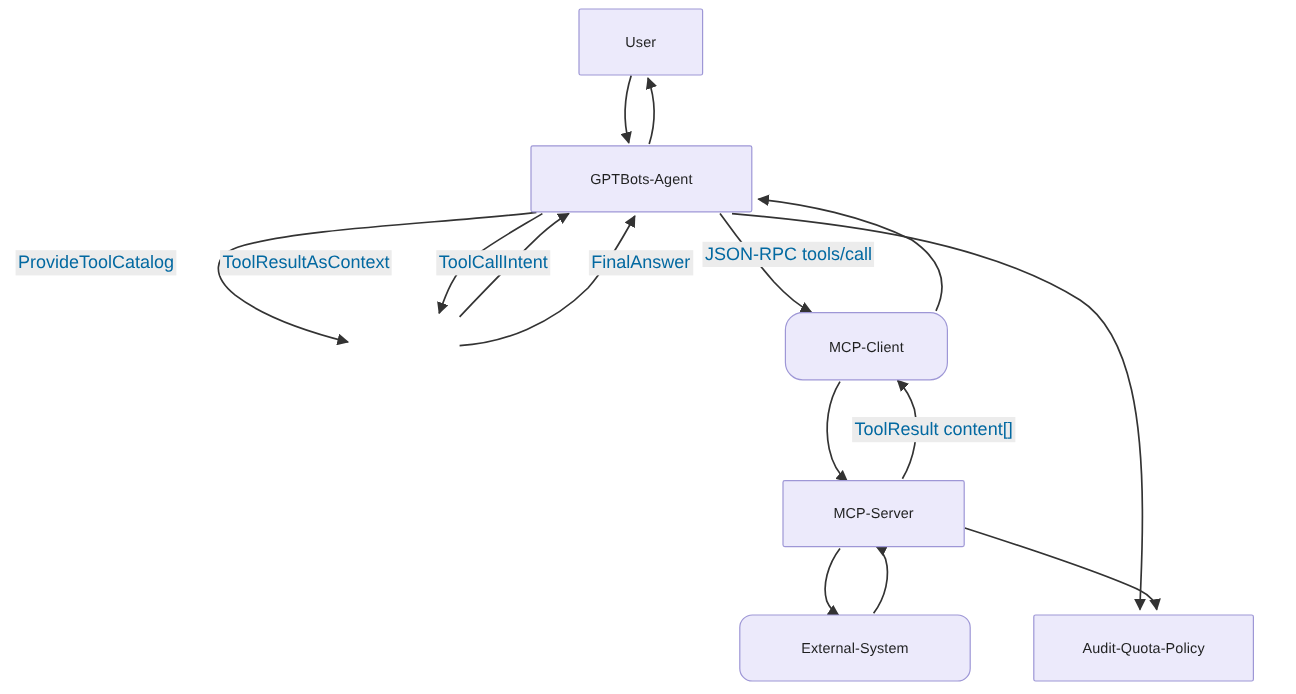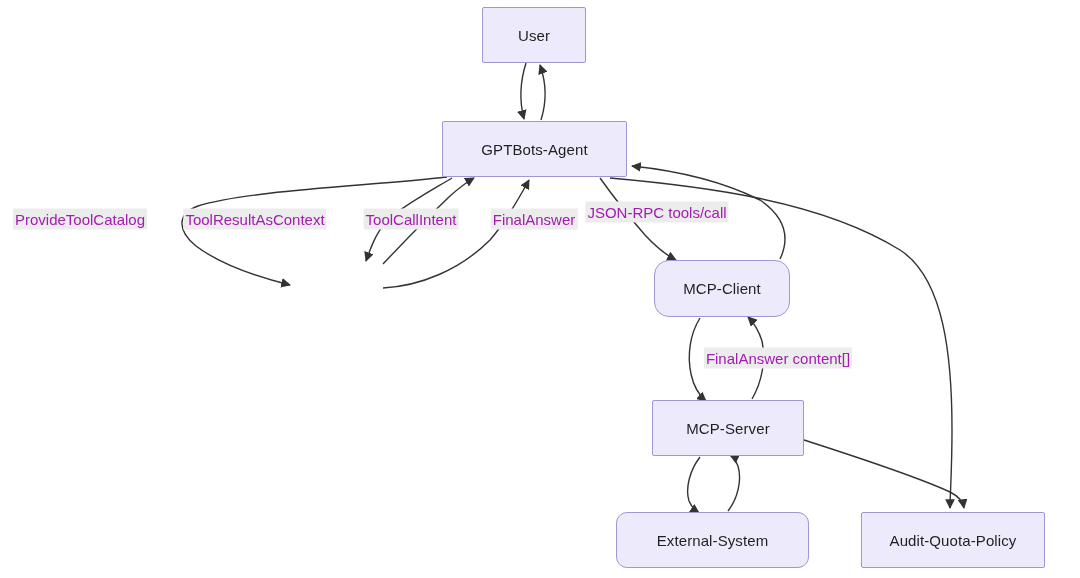--- a/index.html
+++ b/index.html
@@ -28,30 +28,30 @@
   .node-box {
     position: absolute;
     box-sizing: border-box;
     background: #ECEAFB;
     border: 1px solid #9E97D6;
     border-radius: 2px;
     display: flex;
     align-items: center;
     justify-content: center;
     font-family: "Liberation Sans", sans-serif;
-    font-size: 15px;
+    font-size: 12px;
     color: #1f2020;
     letter-spacing: 0.1px;
     white-space: nowrap;
   }
   .edge-label {
     position: absolute;
     box-sizing: border-box;
     background: #ECECEC;
-    color: #a21caf;
+    color: #0369a1;
     font-family: "Liberation Sans", sans-serif;
     font-size: 15px;
     line-height: 19px;
     padding: 1px 2px;
     white-space: nowrap;
     transform: translate(-50%, -50%);
   }
   .edge-path {
     fill: none;
     stroke: #333333;
@@ -140,15 +140,15 @@
   <div class="edge-label" style="left:80px; top:219px;">ProvideToolCatalog</div>
 
   <div class="edge-label" style="left:255px; top:219px;">ToolResultAsContext</div>
 
   <div class="edge-label" style="left:411px; top:219px;">ToolCallIntent</div>
 
   <div class="edge-label" style="left:534px; top:219px;">FinalAnswer</div>
 
   <div class="edge-label" style="left:657px; top:212px;">JSON-RPC tools/call</div>
 
-  <div class="edge-label" style="left:778px; top:358px;">FinalAnswer content[]</div>
+  <div class="edge-label" style="left:778px; top:358px;">ToolResult content[]</div>
 
 </div>
 
 </body></html>

